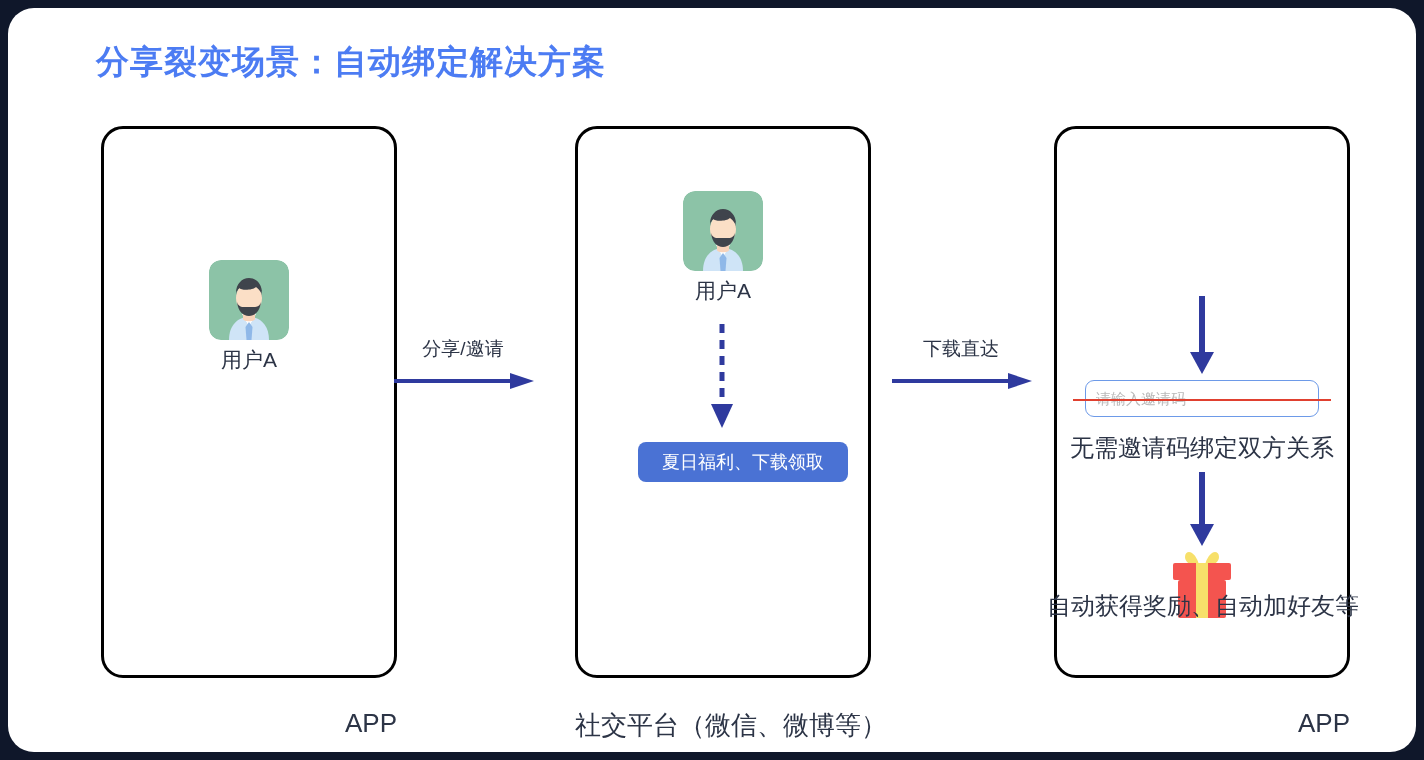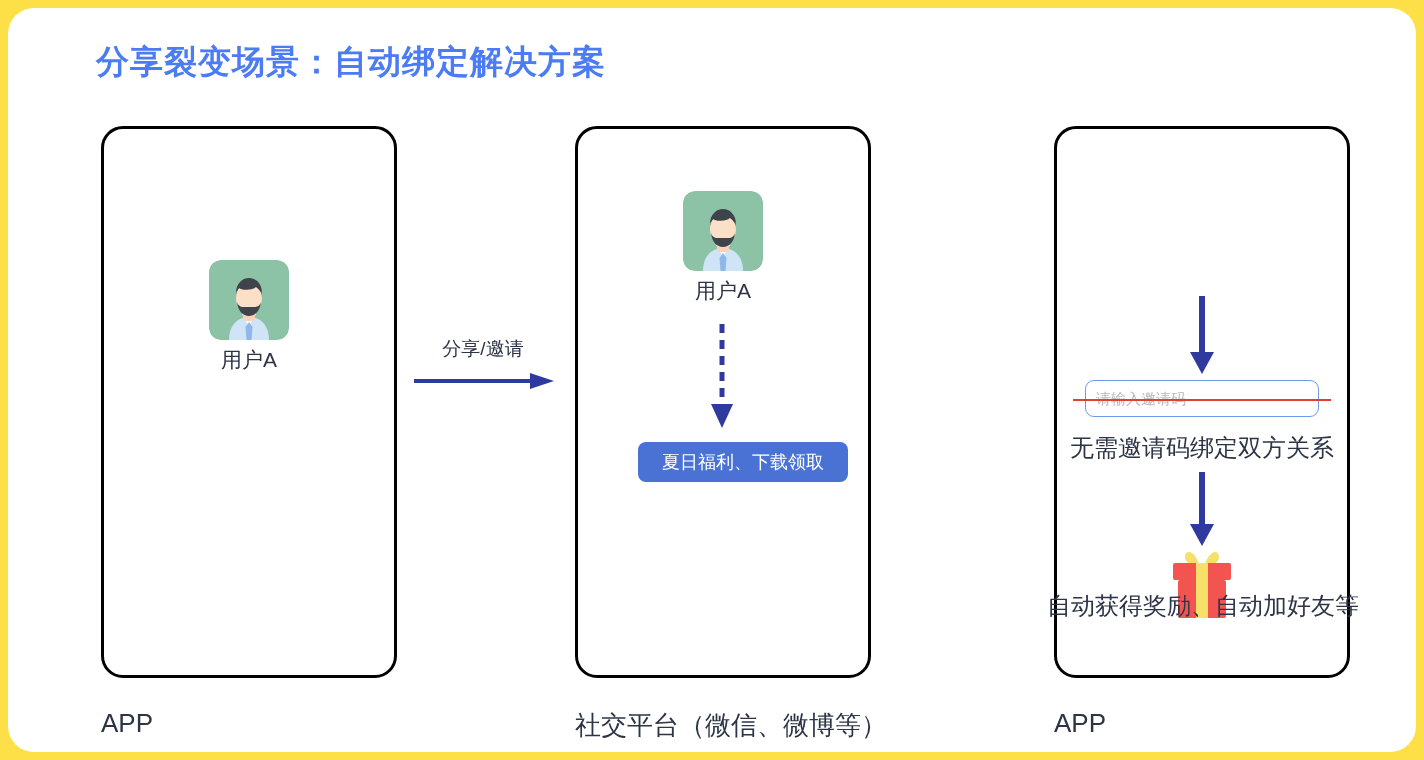--- a/index.html
+++ b/index.html
@@ -5,21 +5,21 @@
   * { box-sizing: border-box; }
   html, body {
     margin: 0; padding: 0;
     width: 1424px; height: 760px;
     background: #ffffff;
     font-family: "Liberation Sans", "DejaVu Sans", sans-serif;
   }
   #stage {
     position: relative;
     width: 1424px; height: 760px;
-    background: #fde047;
+    background: #0f172a;
     overflow: hidden;
   }
   #card {
     position: absolute;
     left: 8px; top: 8px;
     width: 1408px; height: 744px;
     background: #ffffff;
     border-radius: 26px;
   }
 
@@ -46,21 +46,21 @@
   #phone1 { left: 93px;  top: 118px; }
   #phone2 { left: 567px; top: 118px; }
   #phone3 { left: 1046px;top: 118px; }
 
   .phone-caption {
     position: absolute;
     top: 700px;
     font-size: 26px;
     color: #2c3446;
     white-space: nowrap;
-    text-align: left;
+    text-align: right;
   }
   #cap1 { left: 93px;  width: 296px; }
   #cap2 { left: 567px; width: 296px; }
   #cap3 { left: 1046px;width: 296px; }
 
   
   .node { position: absolute; text-align: center; white-space: nowrap; }
   .node-label {
     font-size: 21px;
     color: #2c3446;
@@ -149,21 +149,21 @@
         <ellipse cx="40" cy="38" rx="13" ry="15" fill="#fbdfc6"></ellipse>
         <path d="M27 38c0-12 5-18 13-18s13 6 13 18c0-7-4-9-6-11-3 3-14 4-17 1-2 2-3 5-3 10z" fill="#3f444c"></path>
         <path d="M27 33c0-9 6-15 13-15s13 6 13 15c-2-6-7-8-13-8s-11 2-13 8z" fill="#3f444c"></path>
         <path d="M28 42c1 9 6 14 12 14s11-5 12-14c-2 6-6 5-12 5s-10 1-12-5z" fill="#3f444c"></path>
       </svg>
       <div class="node-label">用户A</div>
     </div>
 
     <div class="phone-caption" id="cap1">APP</div>
 
-    <div class="h-arrow-wrap" style="left:400px; top:328px; width:150px;">
+    <div class="h-arrow-wrap" style="left:380px; top:328px; width:150px;">
       <div class="h-arrow-label">分享/邀请</div>
       <svg class="h-arrow" width="150" height="18" viewBox="0 0 150 18">
         <line x1="6" y1="9" x2="124" y2="9" stroke="#2f3a9e" stroke-width="4"></line>
         <polygon points="122,1 146,9 122,17" fill="#2f3a9e"></polygon>
       </svg>
     </div>
 
     <div class="phone" id="phone2"></div>
 
     <div class="node" style="left:567px; top:183px; width:296px;">
@@ -184,20 +184,27 @@
     <svg style="position:absolute; left:700px; top:314px;" width="28" height="108" viewBox="0 0 28 108">
       <line x1="14" y1="2" x2="14" y2="84" stroke="#2f3a9e" stroke-width="5" stroke-dasharray="9 7"></line>
       <polygon points="3,82 25,82 14,106" fill="#2f3a9e"></polygon>
     </svg>
 
     <button id="promo" style="left:630px; top:434px;">夏日福利、下载领取</button>
 
 
     <div class="phone-caption" id="cap2">社交平台（微信、微博等）</div>
 
+    <div class="h-arrow-wrap" style="left:878px; top:328px; width:150px;">
+      <div class="h-arrow-label">下载直达</div>
+      <svg class="h-arrow" width="150" height="18" viewBox="0 0 150 18">
+        <line x1="6" y1="9" x2="124" y2="9" stroke="#2f3a9e" stroke-width="4"></line>
+        <polygon points="122,1 146,9 122,17" fill="#2f3a9e"></polygon>
+      </svg>
+    </div>
 
     <div class="phone" id="phone3"></div>
 
 
     <svg style="position:absolute; left:1180px; top:288px;" width="28" height="80" viewBox="0 0 28 80">
       <line x1="14" y1="0" x2="14" y2="58" stroke="#2f3a9e" stroke-width="6"></line>
       <polygon points="2,56 26,56 14,78" fill="#2f3a9e"></polygon>
     </svg>
 
     <div id="invite-wrap">

